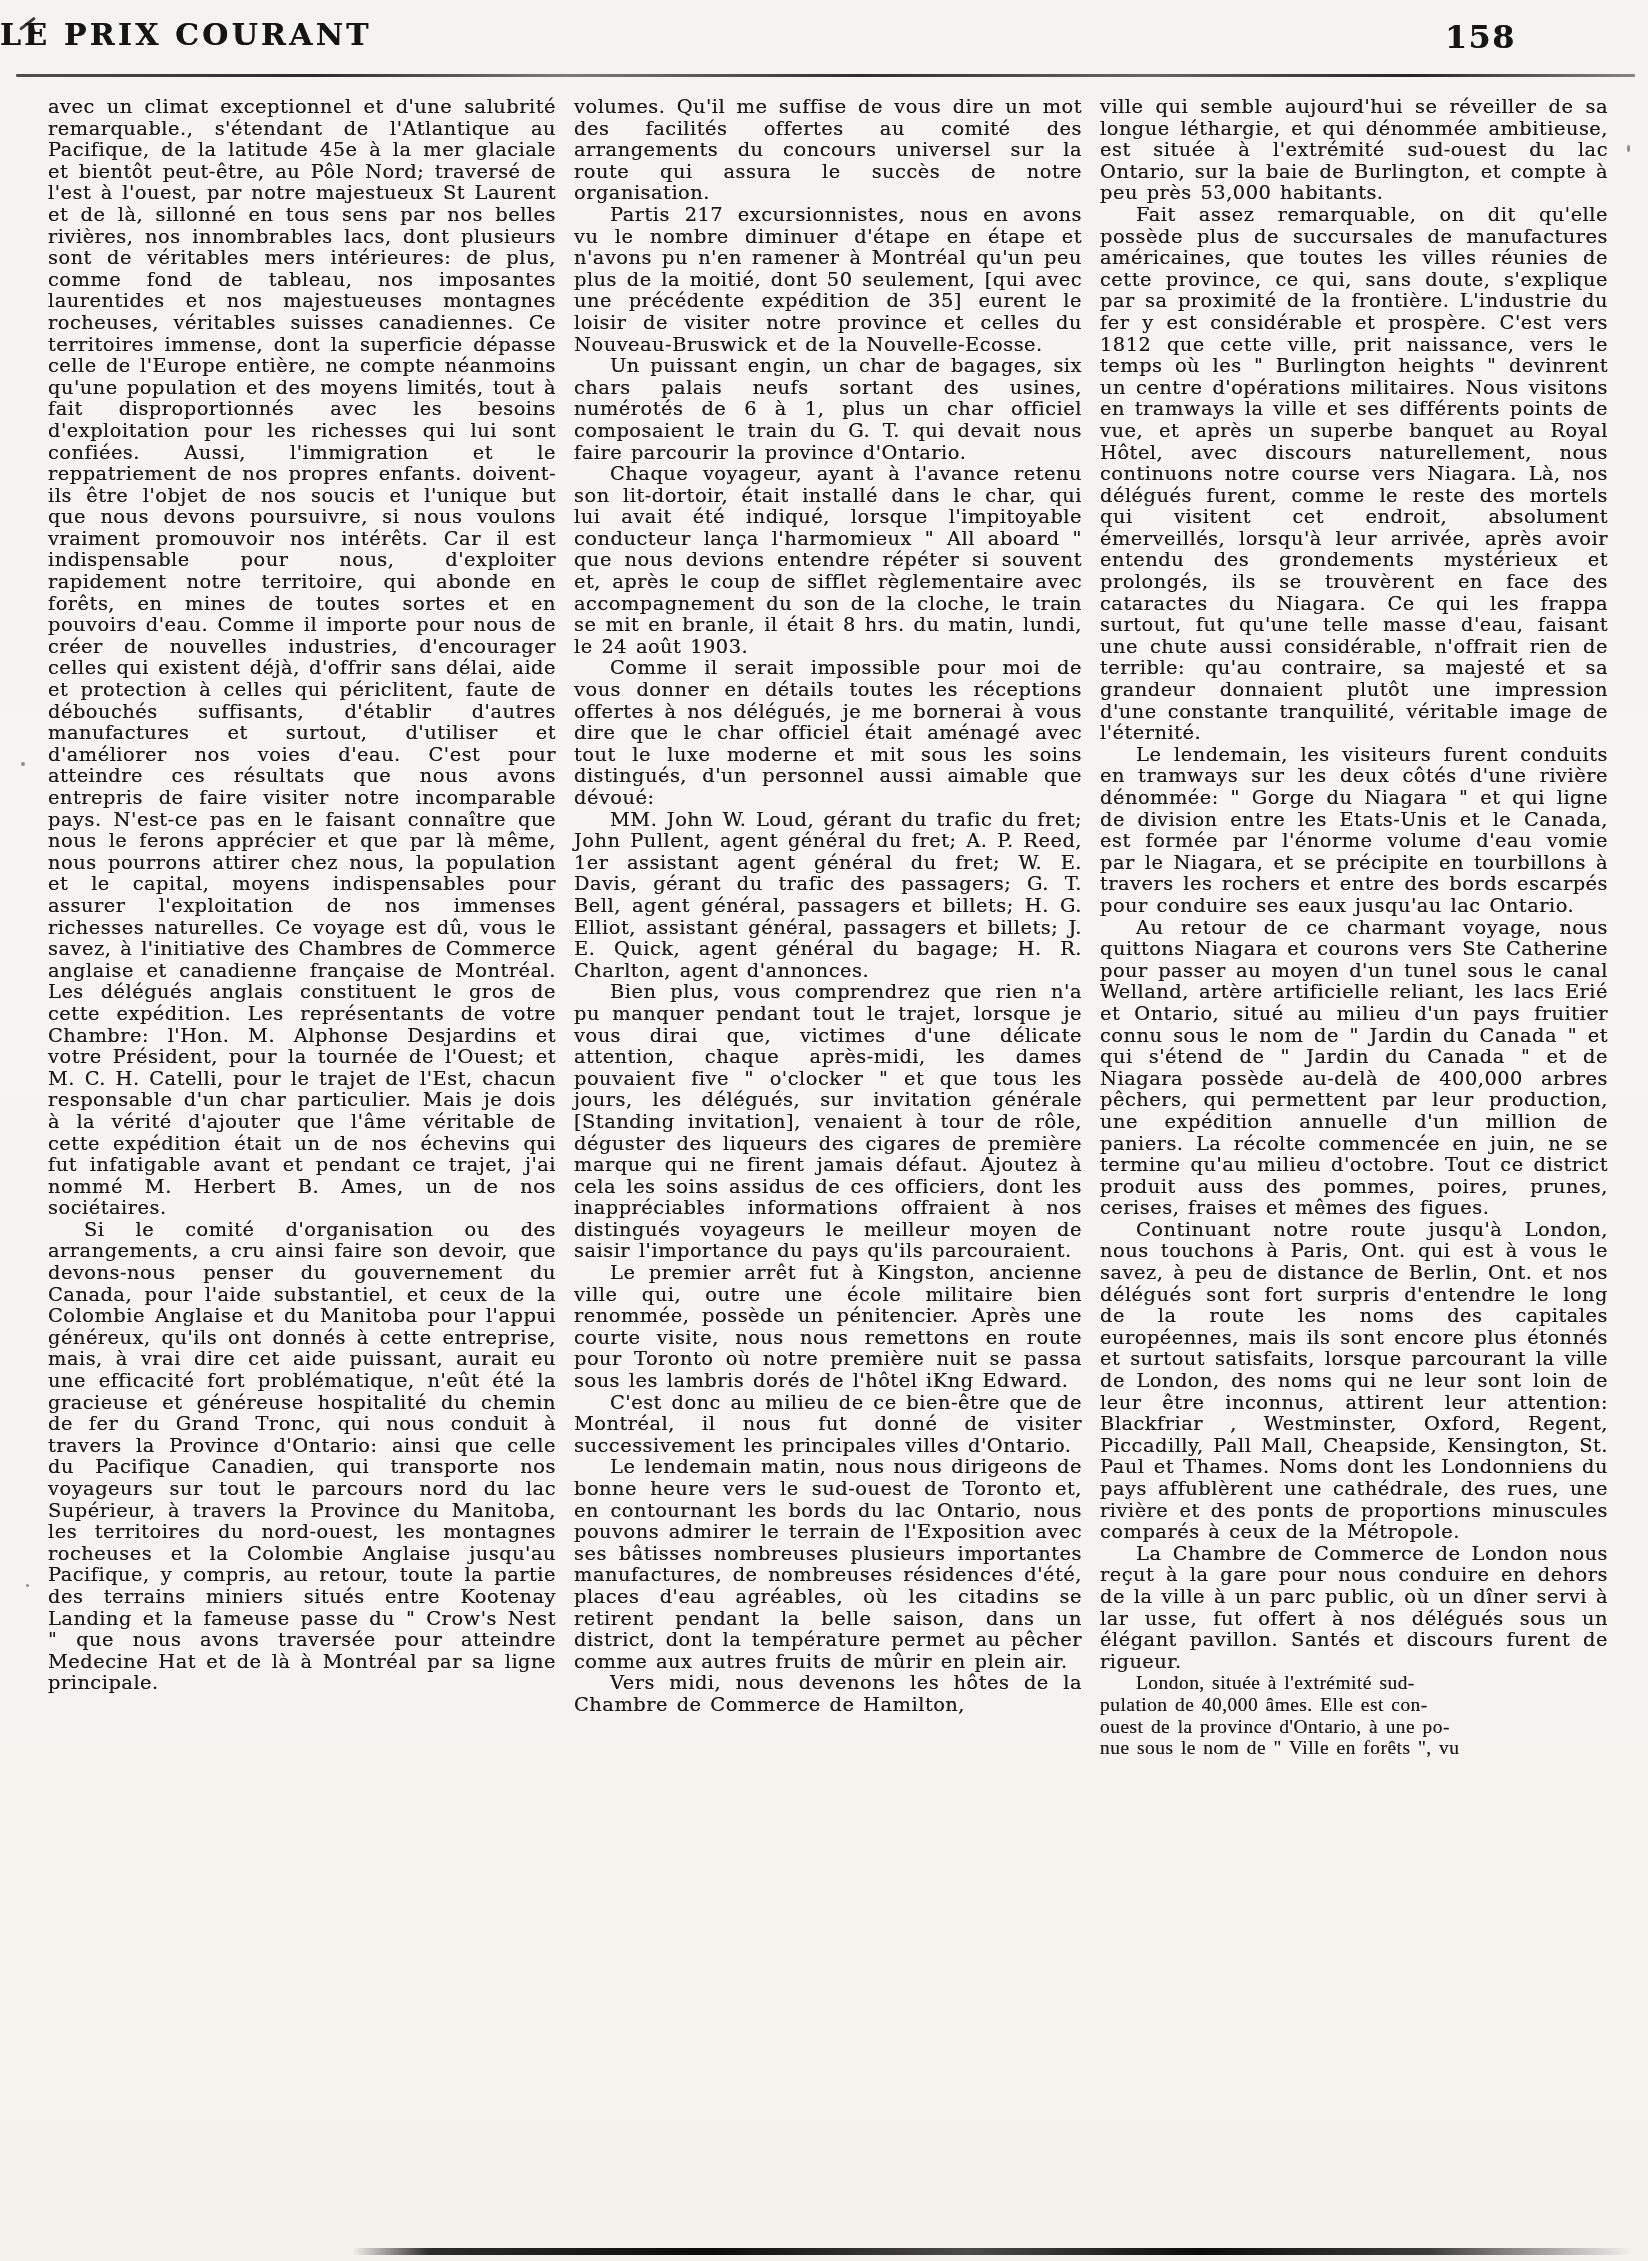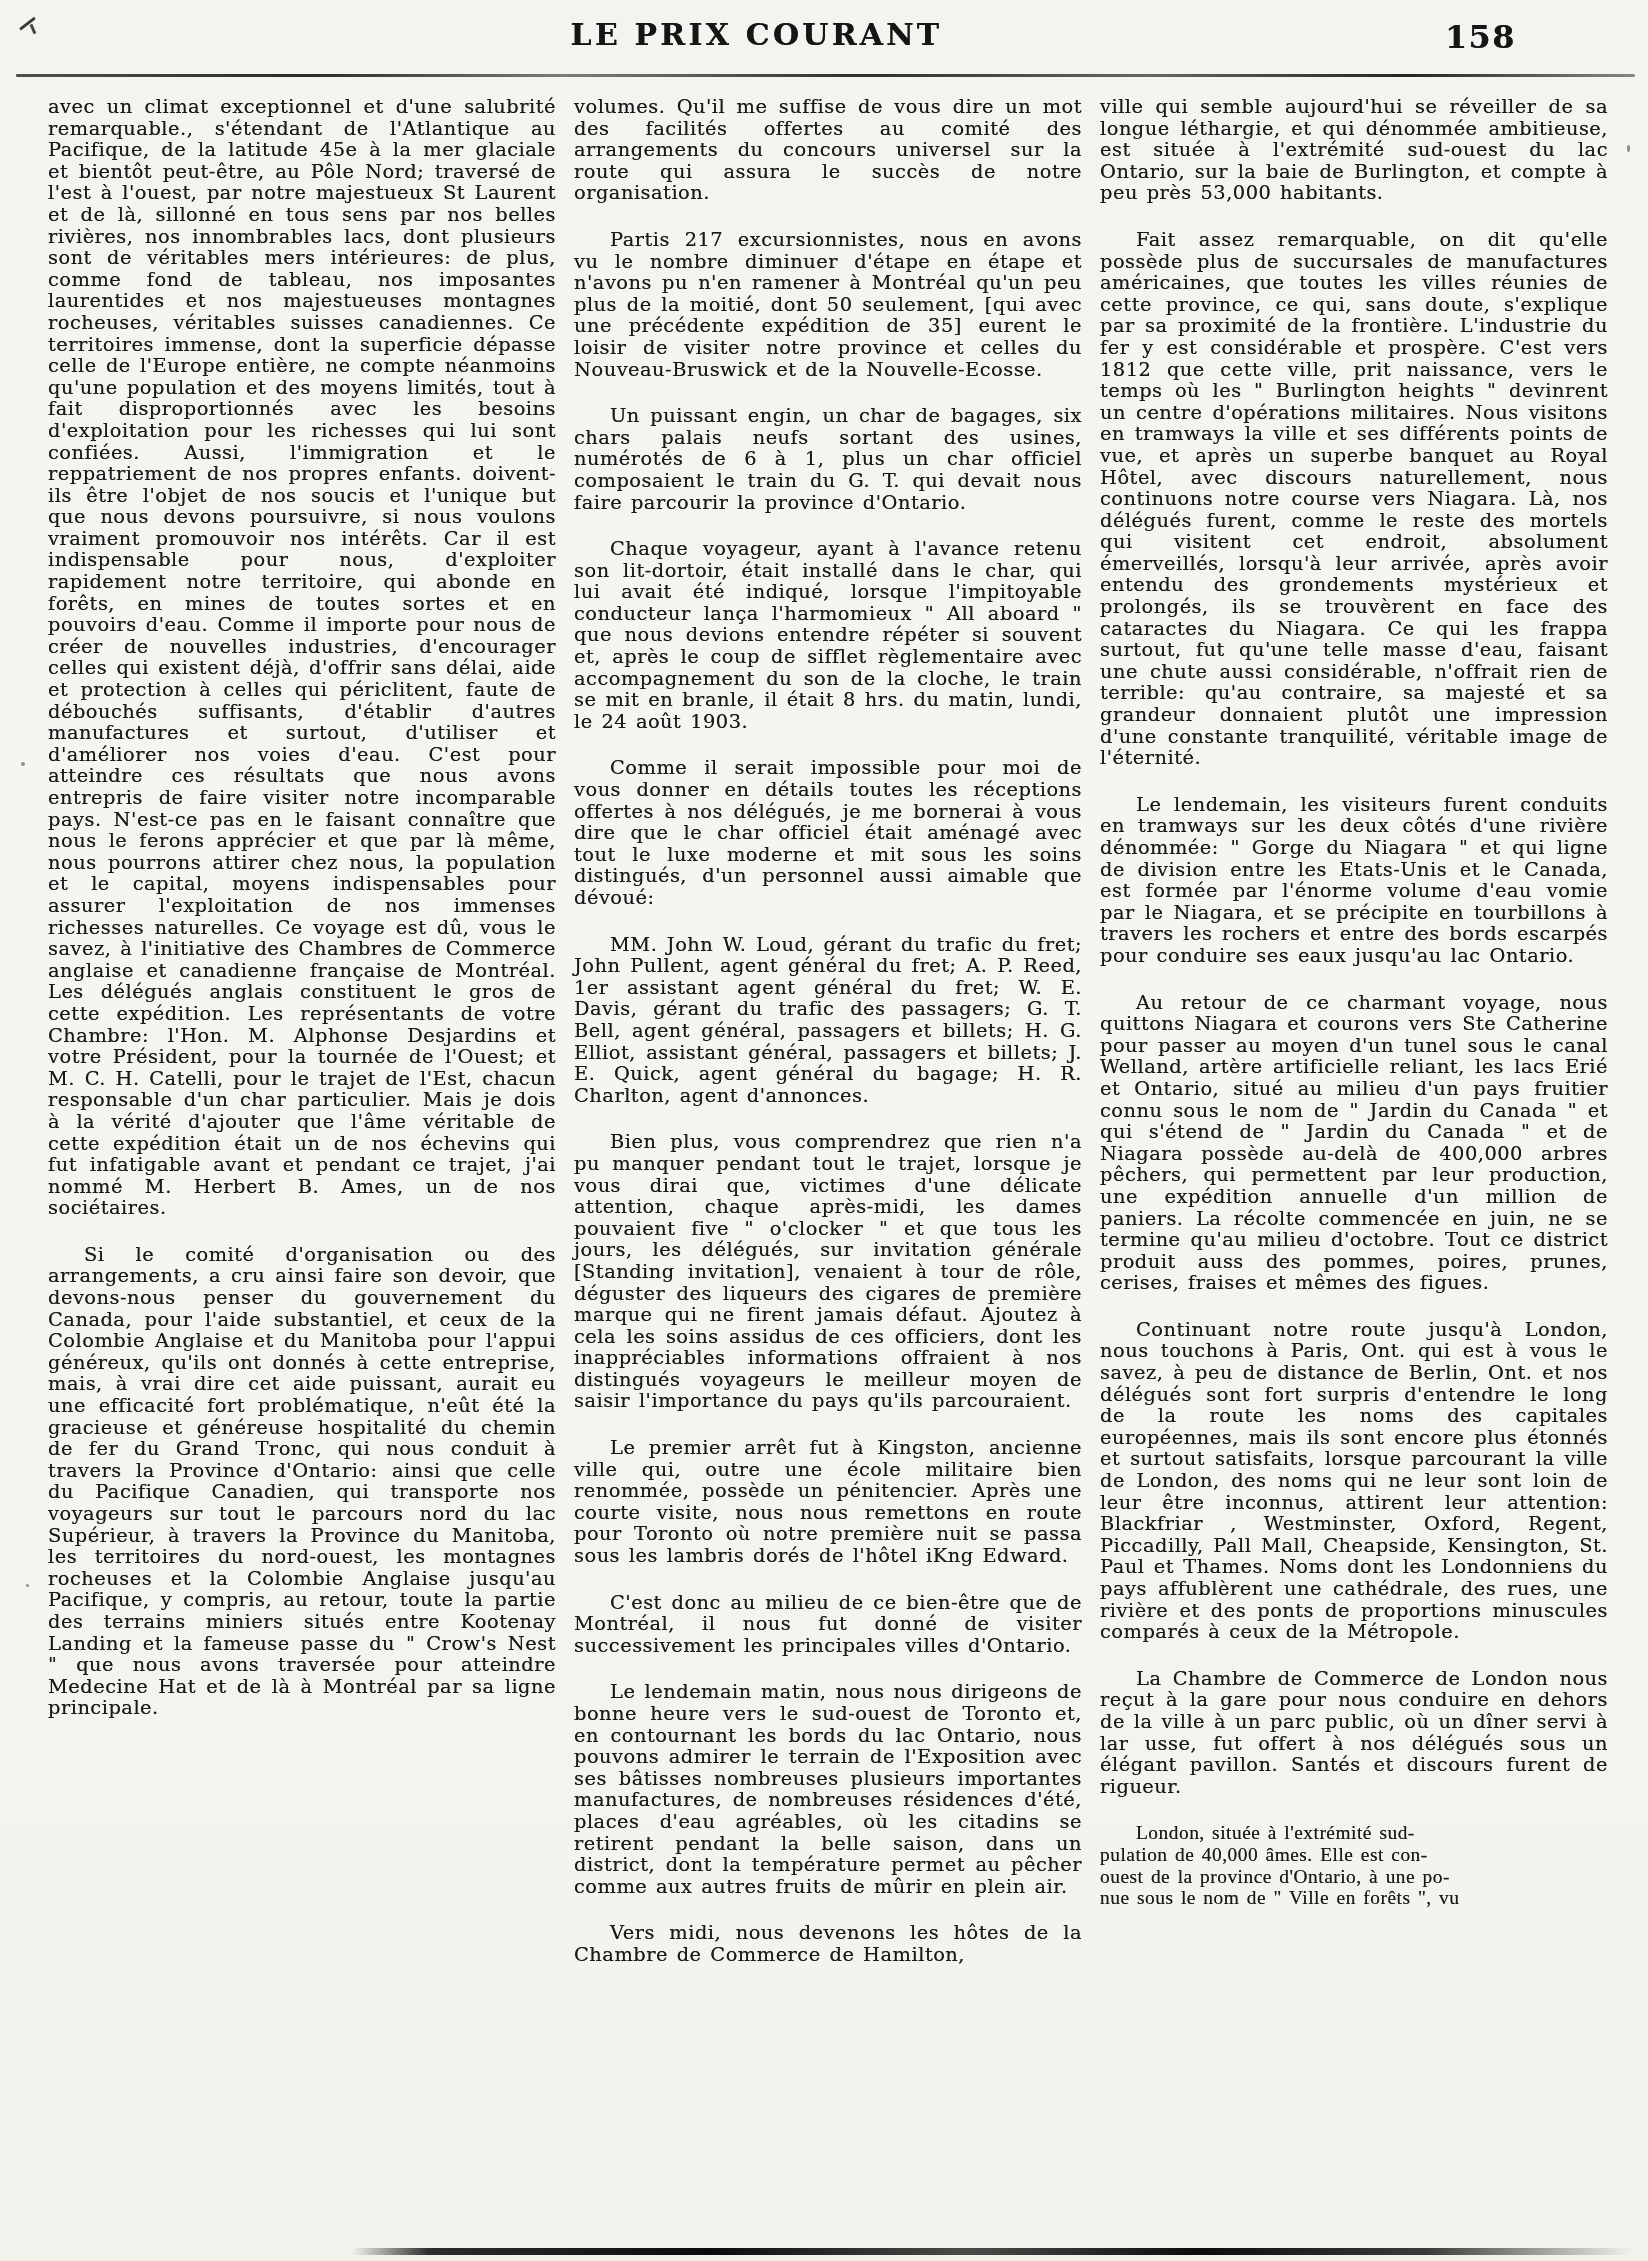--- a/index.html
+++ b/index.html
@@ -4,21 +4,21 @@
 <style>
   html,body{margin:0;padding:0;}
   body{
     width:1649px;height:2261px;position:relative;overflow:hidden;
     background:linear-gradient(180deg,#f4f3ef 0%,#f6f5f1 40%,#f3f2ed 100%);
     font-family:"DejaVu Serif","Liberation Serif",serif;
     color:#191919;
   }
   .masthead{
     position:absolute;top:17px;left:0;right:136px;
-    text-align:center;font-size:30px;font-weight:bold;letter-spacing:3.2px;
+    font-size:30px;font-weight:bold;letter-spacing:3.2px;
     color:#151515;text-shadow:0 0 0.6px rgba(10,10,10,.7);
     white-space:nowrap;
   }
   .page-number{
     position:absolute;top:18px;left:1445px;
     font-size:32px;font-weight:bold;letter-spacing:1.3px;
     color:#161616;text-shadow:0 0 0.6px rgba(10,10,10,.6);
   }
   .header-rule{
     position:absolute;top:74px;left:15.5px;width:1619px;height:2.6px;
@@ -50,21 +50,21 @@
     display:flex;gap:18px;
   }
   .col{width:508px;}
   .col p{
     margin:0;
     font-size:19.4px;line-height:21.6px;
     text-align:justify;
     letter-spacing:0.5px;word-spacing:2.1px;
     text-shadow:0 0 0.4px rgba(15,15,15,.65);
   }
-  .col p.indent{text-indent:36px;margin-top:25px;}
+  .col p.indent{text-indent:36px;}
   .col p.prelines{white-space:pre-line;font-family:Liberation Serif, serif;}
 </style>
 </head>
 <body>
 
 <div class="scan-mark"></div>
 
 <div class="masthead">LE PRIX COURANT</div>
 <div class="page-number">158</div>
 <div class="header-rule"></div>

